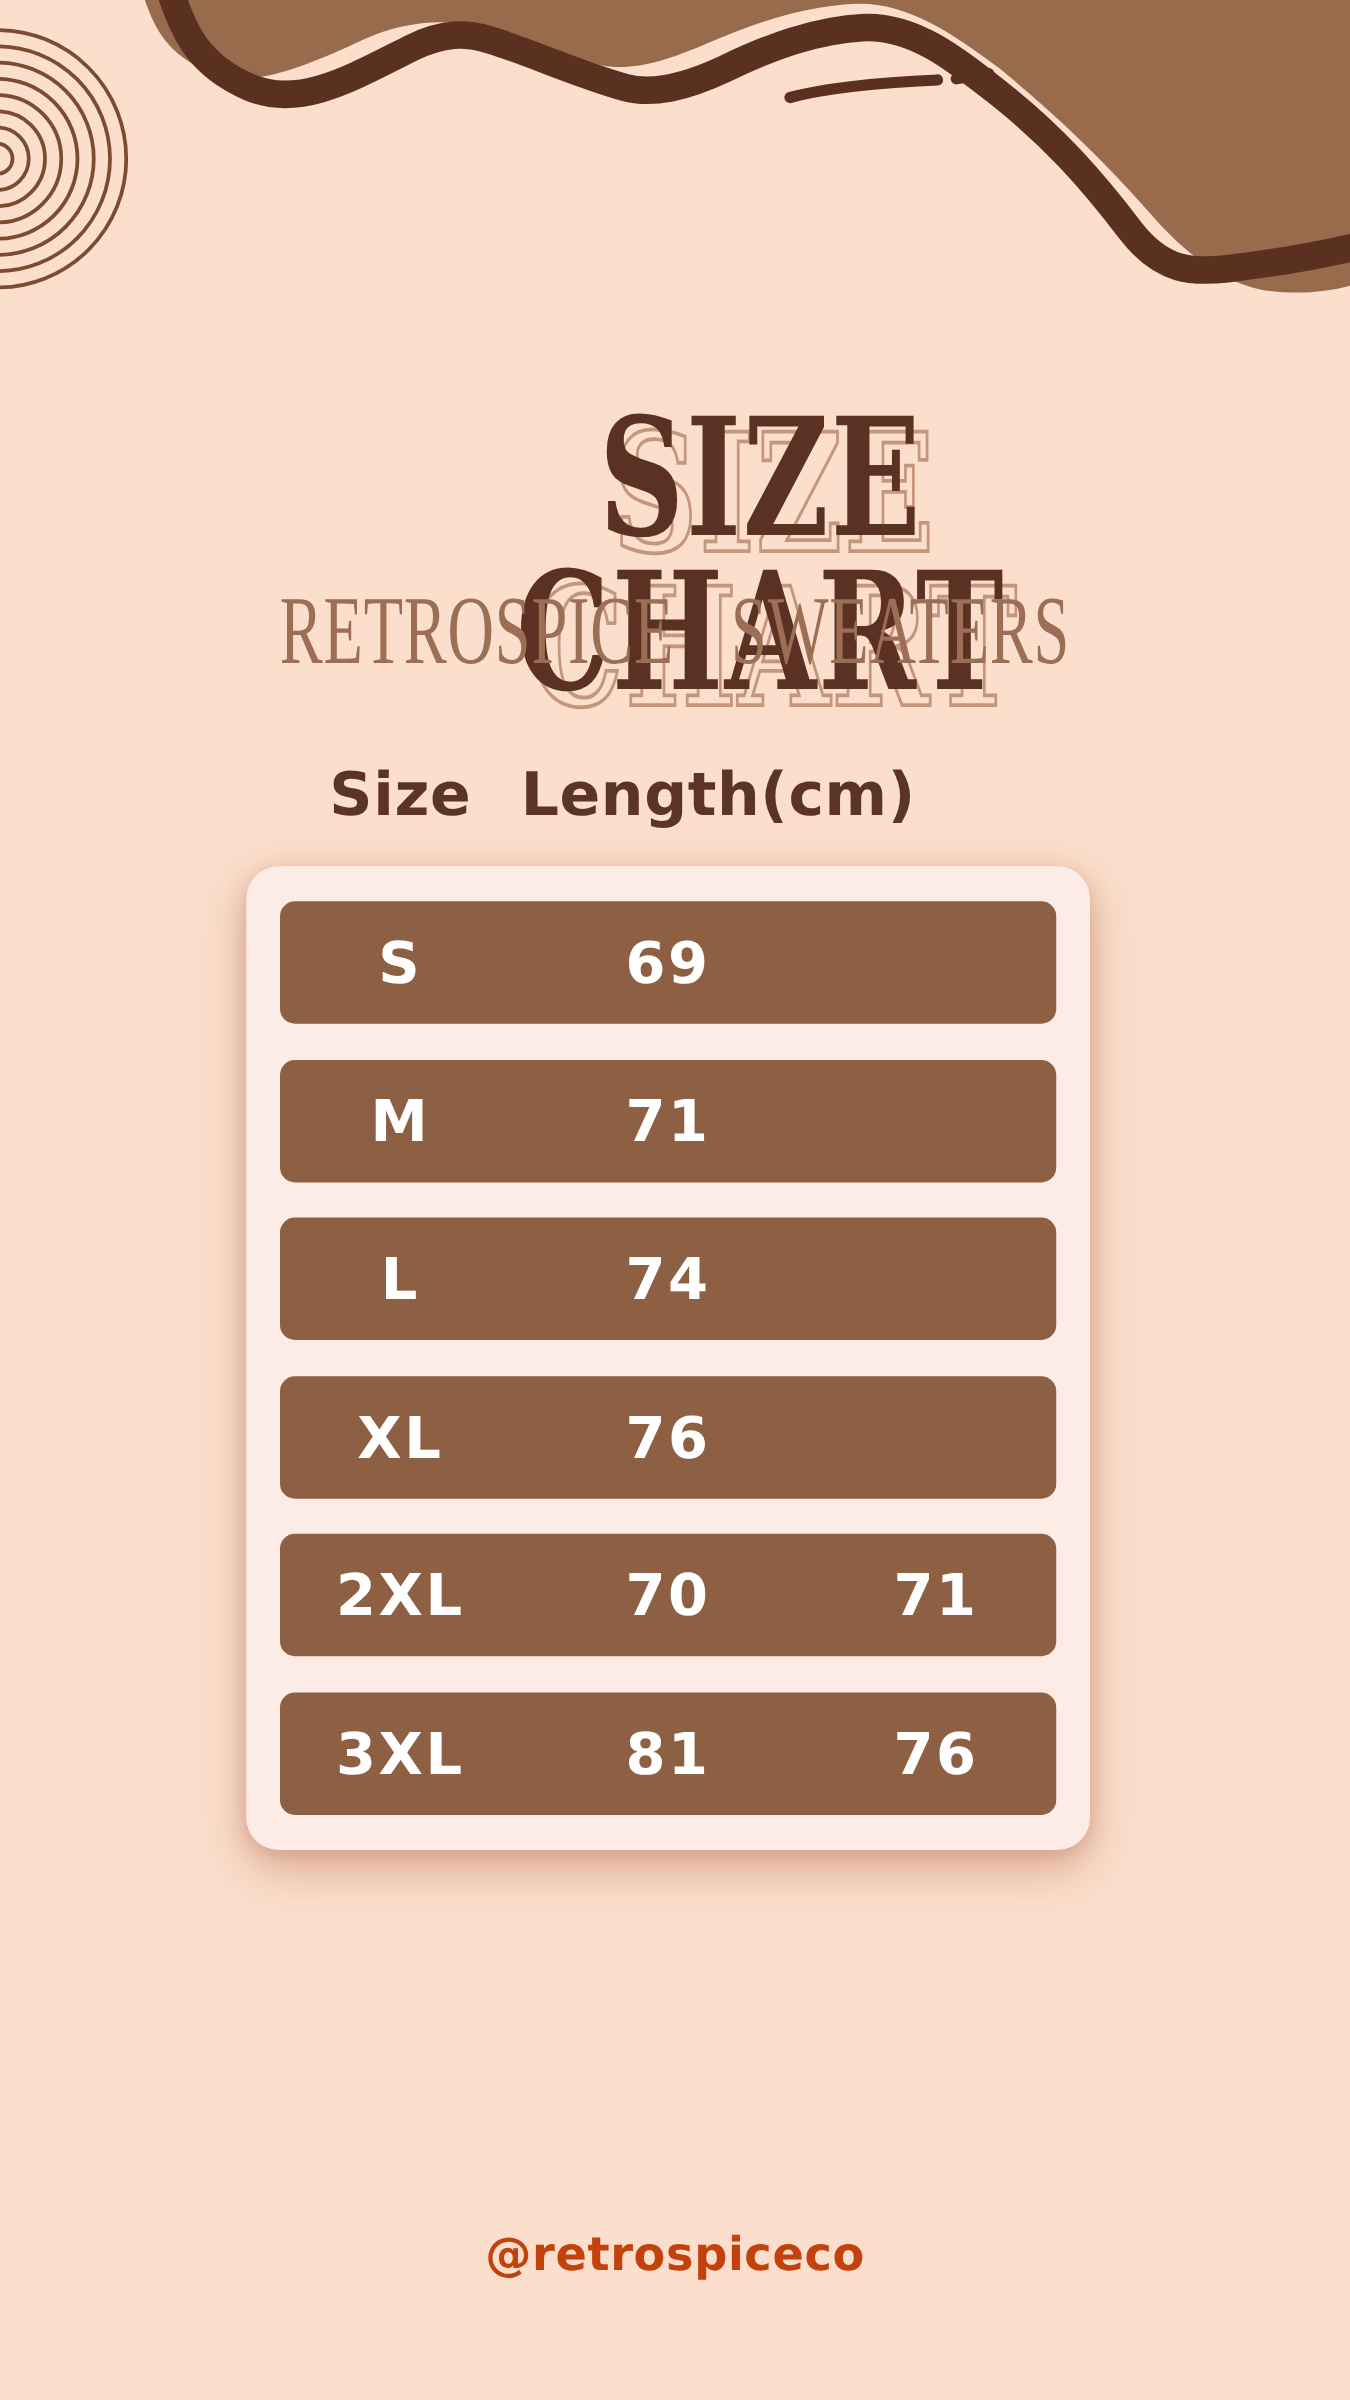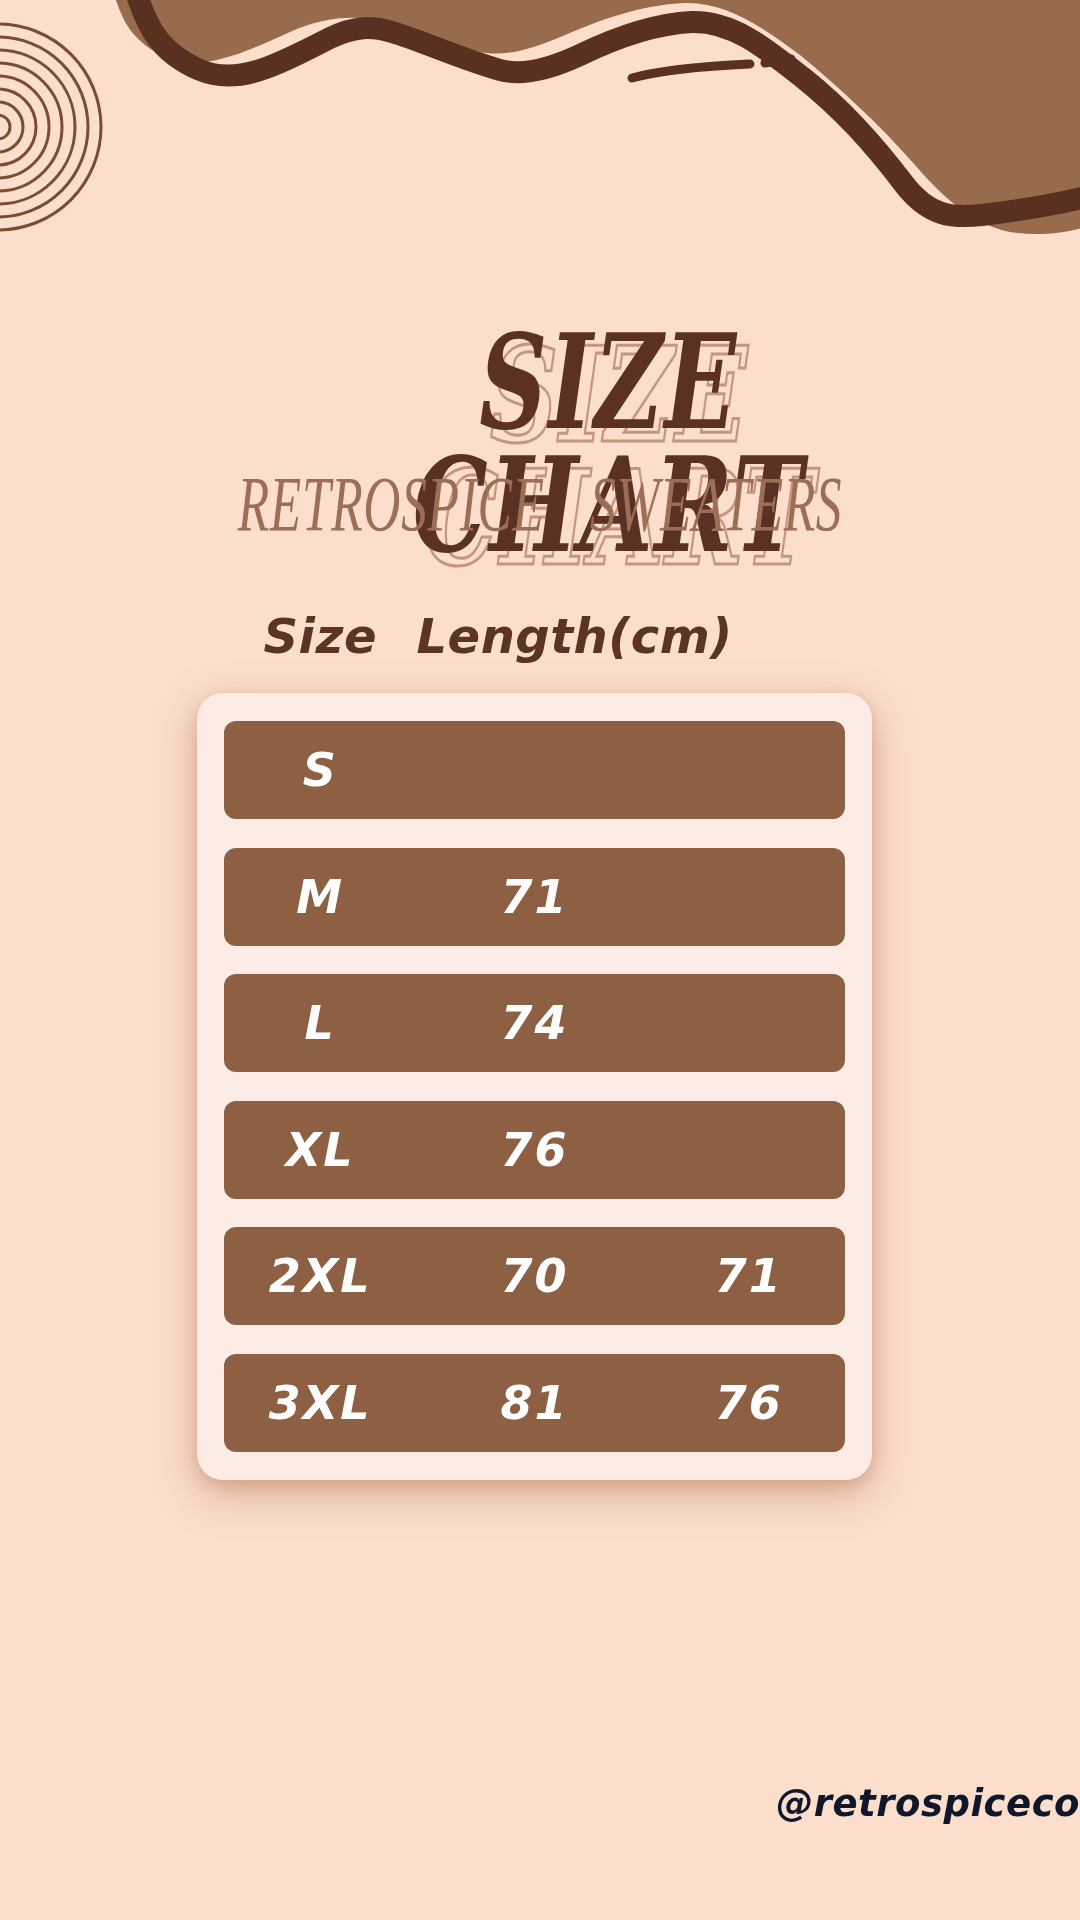--- a/index.html
+++ b/index.html
@@ -1,21 +1,21 @@
 <!DOCTYPE html>
 <html><head>
 <meta charset="utf-8">
 <style>
   html,body{margin:0;padding:0;}
   body{
     width:1080px;height:1920px;position:relative;overflow:hidden;
     background:#fbdecc;
     font-family:"DejaVu Sans", sans-serif;
   }
-  .stage{position:absolute;inset:0;width:1080px;height:1920px;font-style:italic;}
+  .stage{position:absolute;inset:0;width:1080px;height:1920px;}
 
   
   .blob-svg{position:absolute;top:0;left:0;}
   .circles-svg{position:absolute;top:0;left:0;}
 
   
   .title-line{
     position:absolute;left:0;width:1080px;text-align:center;
     font-family:"DejaVu Serif", serif;font-weight:bold;
     font-size:131px;line-height:1;color:#5b3123;
@@ -58,22 +58,22 @@
     box-sizing:border-box;padding:28px 27px;
     display:flex;flex-direction:column;justify-content:space-between;
   }
   .size-row{
     height:98px;border-radius:12px;background:#8d5f43;
     color:#ffffff;font-weight:bold;font-size:46px;letter-spacing:2px;
   }
 
   
   .footer-handle{
-    position:absolute;top:1782px;left:0;width:1080px;text-align:right;
-    font-weight:bold;font-size:37px;color:#0f172a;letter-spacing:0.5px;
+    position:absolute;top:1782px;left:0;width:1080px;text-align:center;
+    font-weight:bold;font-size:37px;color:#c2410c;letter-spacing:0.5px;
   }
 </style>
 </head>
 <body>
 
 <div class="stage">
 
   <svg class="blob-svg" width="1080" height="520" viewBox="0 0 1080 520" aria-hidden="true">
     <path d="M 112 -12
          C 122 20 130 40 165 57
@@ -126,20 +126,21 @@
 
   <div class="table-headers cols">
     <span>Size</span>
     <span>Length(cm)</span>
   </div>
 
   <div class="size-panel">
 
       <div class="size-row cols">
         <span>S</span>
+        <span>69</span>
       </div>
 
       <div class="size-row cols">
         <span>M</span>
         <span>71</span>
       </div>
 
       <div class="size-row cols">
         <span>L</span>
         <span>74</span>

